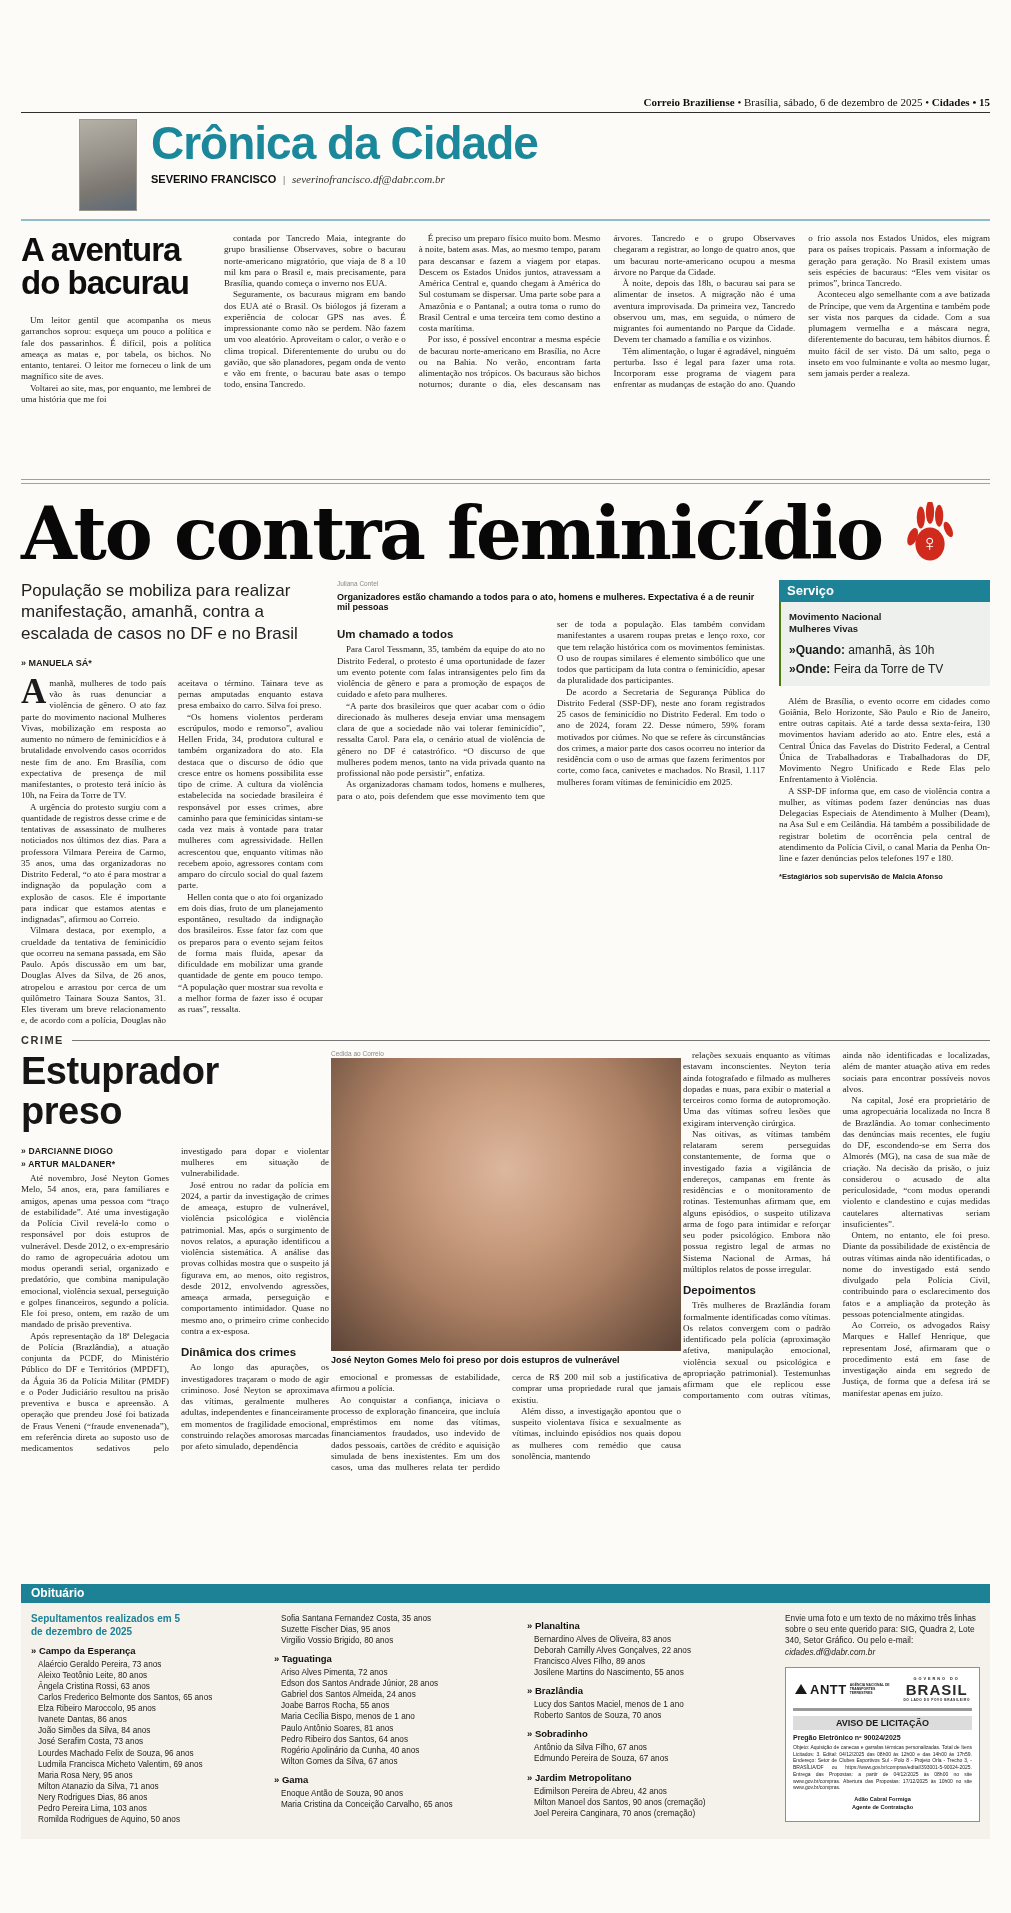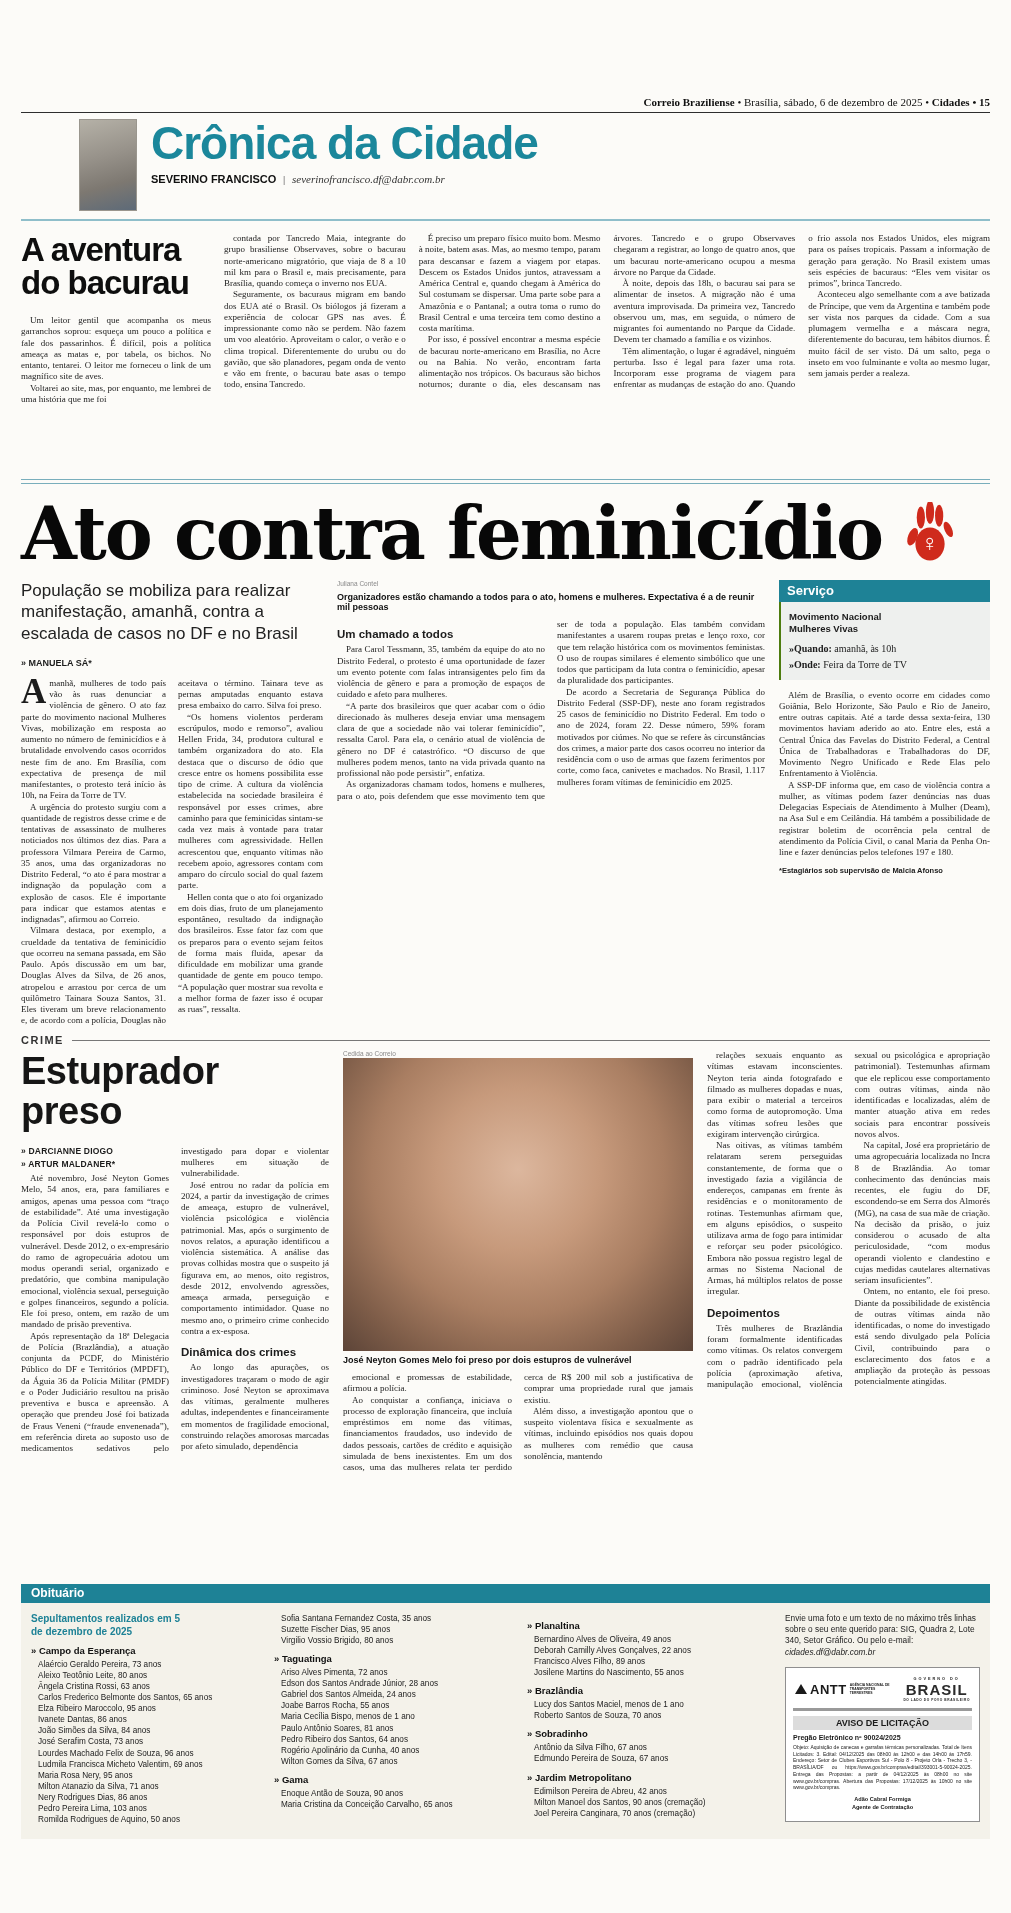--- a/index.html
+++ b/index.html
@@ -51,29 +51,29 @@
   .credit { font-family:"Liberation Sans",sans-serif; font-size:6.5px; color:#888; margin-bottom:1px; }
   .photo { width:100%; position:relative; overflow:hidden; }
   .photo.protest { height:183px; background:linear-gradient(180deg,#79a06a 0%,#50744a 26%,#62705f 36%,#8a7f86 48%,#7d6b7e 58%,#97667a 72%,#6d5470 88%,#4c3c50 100%); }
   .banner { position:absolute; top:26px; right:14px; background:#f4f4ef; color:#2e57a8; font-family:"Liberation Sans",sans-serif; font-weight:bold; font-style:italic; font-size:15px; padding:3px 8px; transform:rotate(-1deg); line-height:1.05; width:150px; text-align:center; }
   .caption { font-family:"Liberation Sans",sans-serif; font-weight:bold; font-size:9px; color:#111; padding:4px 0 7px; text-align:left; }
   .femi-right { flex:1; }
   .servico { margin-bottom:10px; }
   .sv-head { background:#1e8296; color:#fff; font-family:"Liberation Sans",sans-serif; font-weight:bold; font-size:13px; padding:3px 8px 4px; }
   .sv-body { background:#eef0ee; border-left:2px solid #4d7c0f; padding:9px 8px 10px; }
   .sv-name { font-family:"Liberation Sans",sans-serif; font-weight:bold; font-size:9.5px; line-height:1.3; margin-bottom:7px; width:110px; }
-  .sv-line { font-family:Liberation Serif, serif; font-size:10px; margin-top:5px; }
+  .sv-line { font-family:Liberation Sans, sans-serif; font-size:12px; margin-top:5px; }
   .sv-label { font-weight:bold; }
   .footnote { font-family:"Liberation Sans",sans-serif; font-weight:bold; font-size:7.5px; margin-top:8px; }
 
   
   .kicker-row { display:flex; align-items:center; gap:8px; margin:6px 0 4px; }
   .kicker { font-family:"Liberation Sans",sans-serif; font-weight:bold; font-size:11px; letter-spacing:1.5px; color:#333; }
   .kicker-rule { flex:1; border-bottom:1px solid #777; }
-  .crime-cols { display:flex; gap:14px; min-height:520px; }
+  .crime-cols { display:flex; gap:2px; min-height:520px; }
   .crime-left { flex:0 0 308px; }
   .crime-left h2 { font-family:"Liberation Sans",sans-serif; font-weight:bold; font-size:38px; letter-spacing:-.5px; line-height:1.05; margin:2px 0 14px; color:#161616; }
   .crime-mid { flex:0 0 350px; }
   .photo.mugshot { height:293px; background:radial-gradient(circle at 50% 38%, #dcb79e 0%, #c79a7c 32%, #a97e62 58%, #7d5c48 82%, #5c4438 100%); }
   .crime-right { flex:1; }
 
   
   .obit { margin-top:14px; }
   .obit-bar { background:#1e8296; color:#fff; font-family:"Liberation Sans",sans-serif; font-weight:bold; font-size:12px; padding:2px 10px 3px; }
   .obit-panel { background:#f4f2ea; padding:10px 10px 14px; display:flex; gap:13px; font-family:"Liberation Sans",sans-serif; }
@@ -236,20 +236,21 @@
             <p class="fp">Além disso, a investigação apontou que o suspeito violentava física e sexualmente as vítimas, incluindo episódios nos quais dopou as mulheres com remédio que causa sonolência, mantendo</p>
           </div>
       </div>
       <div class="crime-right flow two">
           <p class="fp">relações sexuais enquanto as vítimas estavam inconscientes. Neyton teria ainda fotografado e filmado as mulheres dopadas e nuas, para exibir o material a terceiros como forma de autopromoção. Uma das vítimas sofreu lesões que exigiram intervenção cirúrgica.</p>
           <p class="fp">Nas oitivas, as vítimas também relataram serem perseguidas constantemente, de forma que o investigado fazia a vigilância de endereços, campanas em frente às residências e o monitoramento de rotinas. Testemunhas afirmam que, em alguns episódios, o suspeito utilizava arma de fogo para intimidar e reforçar seu poder psicológico. Embora não possua registro legal de armas no Sistema Nacional de Armas, há múltiplos relatos de posse irregular.</p>
           <h4 class="subhead">Depoimentos</h4>
           <p class="fp">Três mulheres de Brazlândia foram formalmente identificadas como vítimas. Os relatos convergem com o padrão identificado pela polícia (aproximação afetiva, manipulação emocional, violência sexual ou psicológica e apropriação patrimonial). Testemunhas afirmam que ele replicou esse comportamento com outras vítimas, ainda não identificadas e localizadas, além de manter atuação ativa em redes sociais para encontrar possíveis novos alvos.</p>
           <p class="fp">Na capital, José era proprietário de uma agropecuária localizada no Incra 8 de Brazlândia. Ao tomar conhecimento das denúncias mais recentes, ele fugiu do DF, escondendo-se em Serra dos Almorés (MG), na casa de sua mãe de criação. Na decisão da prisão, o juiz considerou o acusado de alta periculosidade, “com modus operandi violento e clandestino e cujas medidas cautelares alternativas seriam insuficientes”.</p>
           <p class="fp">Ontem, no entanto, ele foi preso. Diante da possibilidade de existência de outras vítimas ainda não identificadas, o nome do investigado está sendo divulgado pela Polícia Civil, contribuindo para o esclarecimento dos fatos e a ampliação da proteção às pessoas potencialmente atingidas.</p>
+          <p class="fp">Ao Correio, os advogados Raisy Marques e Hallef Henrique, que representam José, afirmaram que o procedimento está em fase de investigação ainda em segredo de Justiça, de forma que a defesa irá se manifestar apenas em juízo.</p>
         </div>
     </div>
   </section>
 
   <section class="obit">
     <div class="obit-bar">Obituário</div>
     <div class="obit-panel">
       <div class="obit-col1">
         <h3 class="obit-sub">Sepultamentos realizados em 5 de dezembro de 2025</h3>
         <div>
@@ -287,21 +288,21 @@
             <div class="oent">Rogério Apolinário da Cunha, 40 anos</div>
             <div class="oent">Wilton Gomes da Silva, 67 anos</div>
             <div class="osec">» Gama</div>
             <div class="oent">Enoque Antão de Souza, 90 anos</div>
             <div class="oent">Maria Cristina da Conceição Carvalho, 65 anos</div>
           </div>
       </div>
       <div class="obit-col3">
         <div>
             <div class="osec">» Planaltina</div>
-            <div class="oent">Bernardino Alves de Oliveira, 49 anos</div>
+            <div class="oent">Bernardino Alves de Oliveira, 83 anos</div>
             <div class="oent">Deborah Camilly Alves Gonçalves, 22 anos</div>
             <div class="oent">Francisco Alves Filho, 89 anos</div>
             <div class="oent">Josilene Martins do Nascimento, 55 anos</div>
             <div class="osec">» Brazlândia</div>
             <div class="oent">Lucy dos Santos Maciel, menos de 1 ano</div>
             <div class="oent">Roberto Santos de Souza, 70 anos</div>
             <div class="osec">» Sobradinho</div>
             <div class="oent">Antônio da Silva Filho, 67 anos</div>
             <div class="oent">Edmundo Pereira de Souza, 67 anos</div>
             <div class="osec">» Jardim Metropolitano</div>

